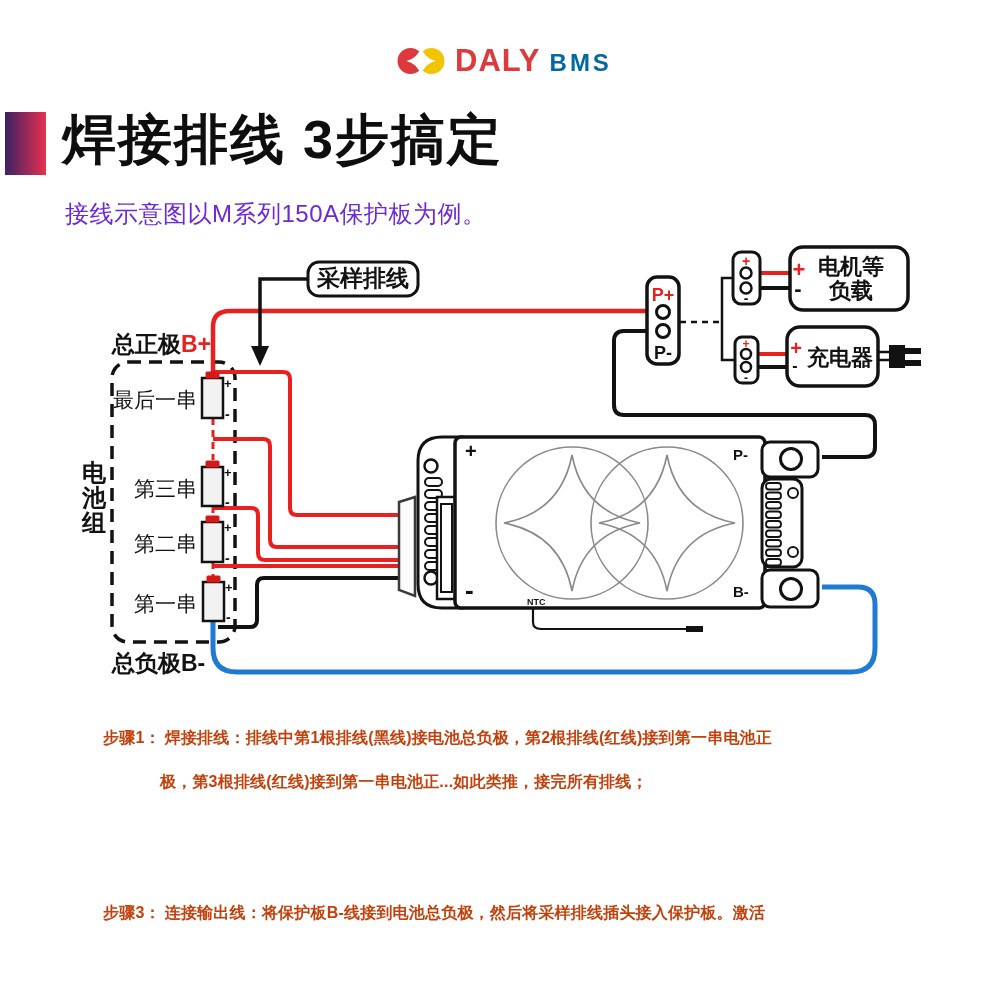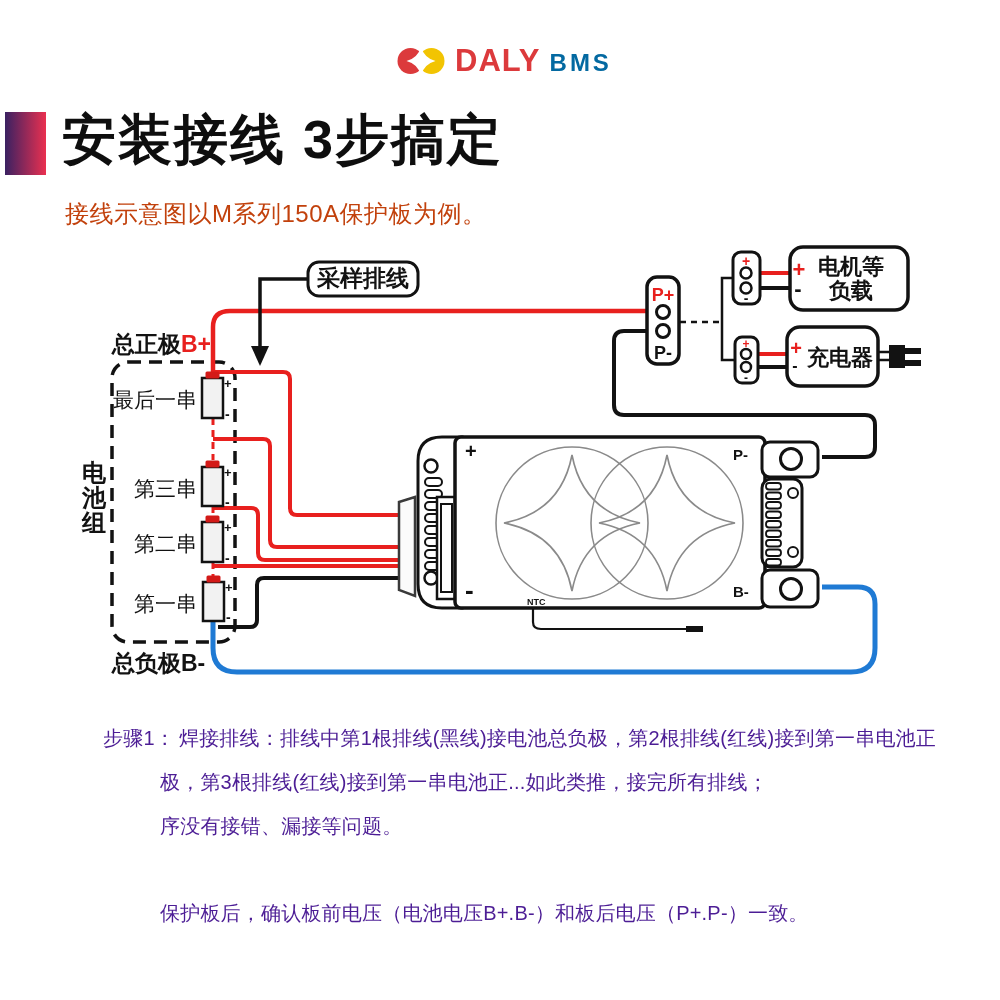--- a/index.html
+++ b/index.html
@@ -11,58 +11,58 @@
   .brand { position:absolute; left:396px; top:40px; display:flex; align-items:center; gap:9px; }
   .brand-name { font-size:31px; font-weight:900; color:#DC3A3C; letter-spacing:1px; }
   .brand-suffix { font-size:24px; font-weight:800; color:#0369a1; letter-spacing:3px; margin-top:3px; }
 
   
   .title-accent { position:absolute; left:5px; top:112px; width:41px; height:63px;
     background:linear-gradient(90deg,#3A2162,#EA3050); }
   .title { position:absolute; left:62px; top:104px; font-size:54px; font-weight:900;
     color:#0e0e0e; letter-spacing:2px; white-space:nowrap; }
   .subtitle { position:absolute; left:65px; top:198px; font-size:24px; font-weight:500;
-    color:#c2410c; letter-spacing:0.5px; white-space:nowrap; }
+    color:#6d28d9; letter-spacing:0.5px; white-space:nowrap; }
 
   
   .diagram { position:absolute; left:0; top:235px; width:1000px; height:480px; }
   .wire-red   { stroke:#E8201E; stroke-width:4; fill:none; }
   .wire-red-thick { stroke:#E8201E; stroke-width:4.5; fill:none; }
   .wire-black { stroke:#121212; stroke-width:4; fill:none; }
   .wire-blue  { stroke:#1F7AD4; stroke-width:5; fill:none; }
   .link-dash  { stroke:#E8201E; stroke-width:3; fill:none; stroke-dasharray:7 5; }
   .outline    { stroke:#121212; fill:#fff; }
   .thin       { stroke:#121212; fill:#fff; }
   .gray-line  { stroke:#8a8a8a; fill:none; }
   text { font-family:"Liberation Sans","DejaVu Sans",sans-serif; fill:#121212; }
   .t-red { fill:#E8201E; }
 
   
-  .step { position:absolute; left:103px; width:860px; font-size:20px; line-height:44px;
-    color:#4c1d95; font-weight:400; letter-spacing:0.2px; }
+  .step { position:absolute; left:103px; width:860px; font-size:16px; line-height:44px;
+    color:#c2410c; font-weight:700; letter-spacing:0.2px; }
   .step-label { margin-right:4px; }
   .step-cont { margin-left:57px; }
 </style>
 </head>
 <body>
 
 <div class="page">
 
   <div class="brand">
     <svg width="50" height="42" viewBox="0 0 50 42">
       <circle cx="14.5" cy="21" r="13" fill="#DC3A3C"></circle>
       <circle cx="35.5" cy="21" r="13" fill="#F2C402"></circle>
       <path d="M 25,6.5 Q 28,18 39.5,21 Q 28,24 25,35.5 Q 22,24 10.5,21 Q 22,18 25,6.5 Z" fill="#fff"></path>
     </svg>
     <span class="brand-name">DALY</span>
     <span class="brand-suffix">BMS</span>
   </div>
 
   <div class="title-accent"></div>
-  <h1 class="title">安装接线 3步搞定</h1>
+  <h1 class="title">焊接排线 3步搞定</h1>
   <p class="subtitle">接线示意图以M系列150A保护板为例。</p>
 
   <svg class="diagram" viewBox="0 0 1000 480">
 
     <rect x="112" y="127" width="123" height="280" rx="16" fill="none" stroke="#121212" stroke-width="3.5" stroke-dasharray="13 8"></rect>
 
     <path class="wire-red-thick" d="M 213,140 V 92 Q 213,76 230,76 H 655"></path>
 
     <path class="wire-red" d="M 213,137 H 283 Q 290,137 290,144 V 273 Q 290,280 297,280 H 404"></path>
     <path class="wire-red" d="M 213,204 H 263 Q 270,204 270,211 V 305 Q 270,312 277,312 H 404"></path>
@@ -231,20 +231,20 @@
       <text x="363" y="51" font-size="23" font-weight="600" text-anchor="middle">采样排线</text>
     </g>
   </svg>
 
   <div>
     <div class="step" style="top:716px">
       <div><span class="step-label">步骤1：</span><span>焊接排线：排线中第1根排线(黑线)接电池总负极，第2根排线(红线)接到第一串电池正</span></div>
       <div class="step-cont">极，第3根排线(红线)接到第一串电池正...如此类推，接完所有排线；</div>
     </div>
     <div class="step" style="top:804px">
-      <div class="step-cont">序没有接错、漏接等问题。</div>
     </div>
     <div class="step" style="top:891px">
+      <div><span class="step-label">步骤3：</span><span>连接输出线：将保护板B-线接到电池总负极，然后将采样排线插头接入保护板。激活</span></div>
       <div class="step-cont">保护板后，确认板前电压（电池电压B+.B-）和板后电压（P+.P-）一致。</div>
     </div>
   </div>
 
 </div>
 
 </body></html>

